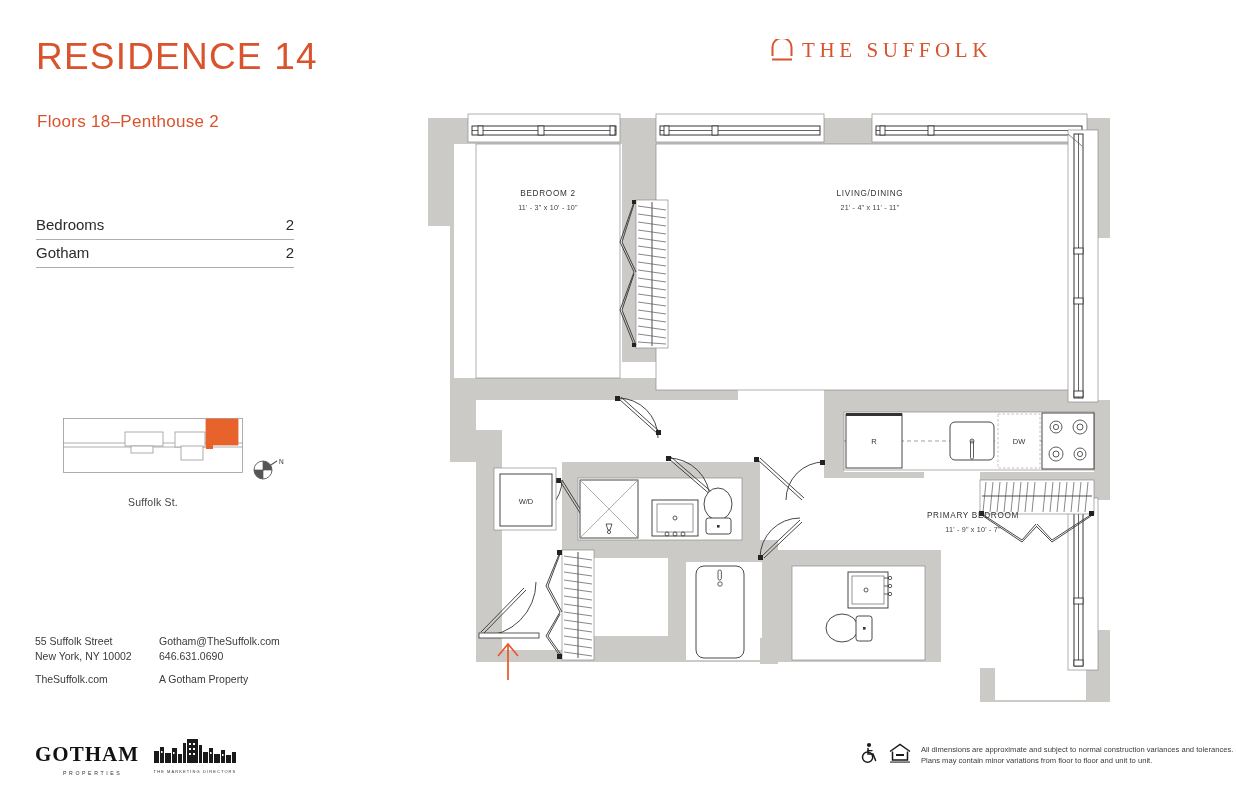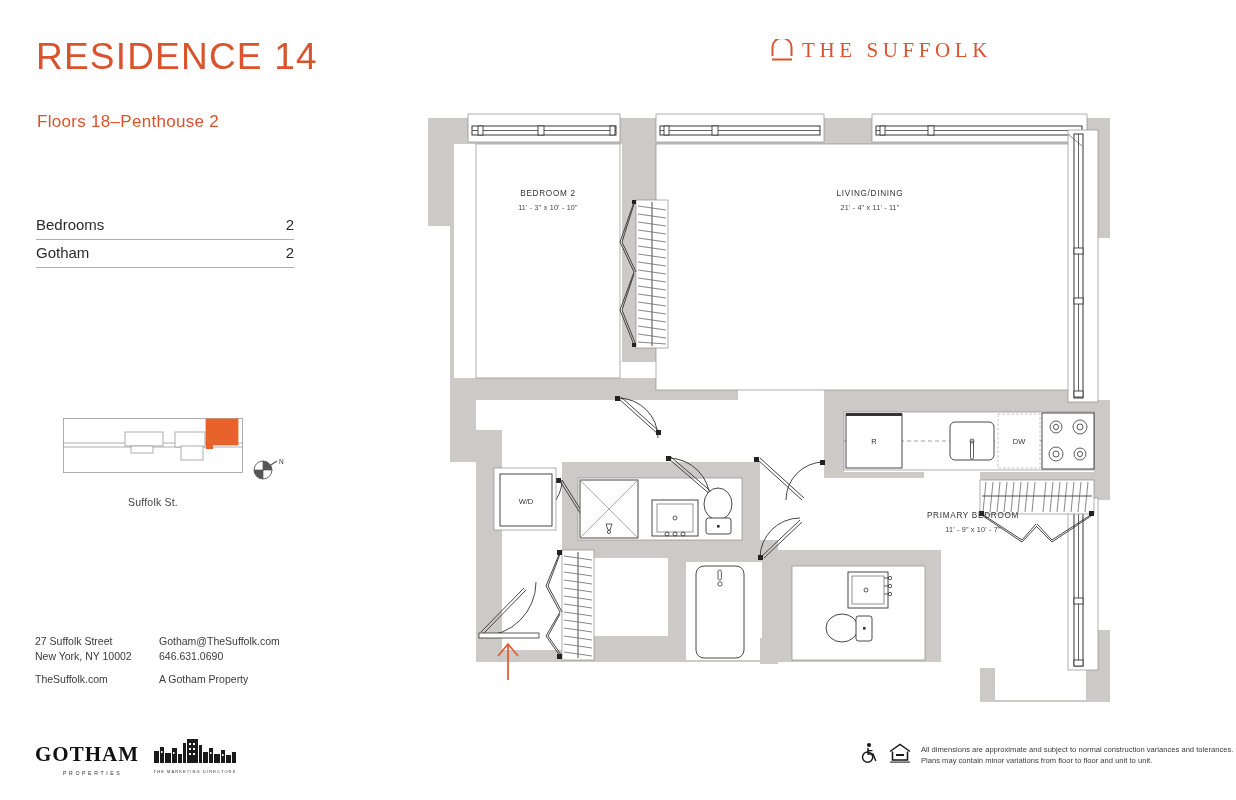--- a/index.html
+++ b/index.html
@@ -127,21 +127,21 @@
         <path d="M13 15 L13 24 A9 9 0 0 1 4 15 Z" fill="#555"></path>
         <line x1="13" y1="15" x2="27" y2="6" stroke="#555" stroke-width="1.1"></line>
         <text x="29" y="9" font-size="6.5" fill="#333" font-family="Liberation Sans, sans-serif">N</text>
       </svg>
     </div>
 
     <div class="suffolk-st">Suffolk St.</div>
 
     <div class="contact">
       <div class="col col1">
-        <div>27 Suffolk Street</div>
+        <div>55 Suffolk Street</div>
         <div>New York, NY 10002</div>
         <div style="margin-top:8px"><span>TheSuffolk.com</span></div>
       </div>
       <div class="col col2">
         <div>Gotham@TheSuffolk.com</div>
         <div>646.631.0690</div>
         <div style="margin-top:8px"><span>A Gotham Property</span></div>
       </div>
     </div>
 

